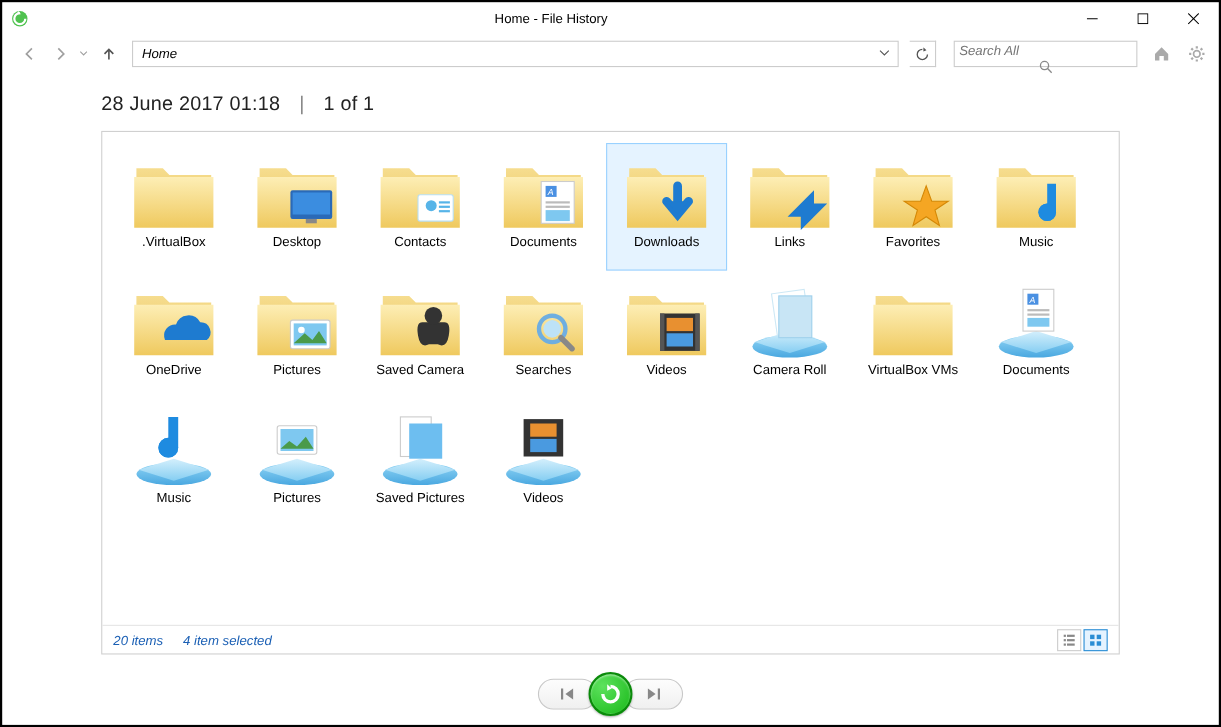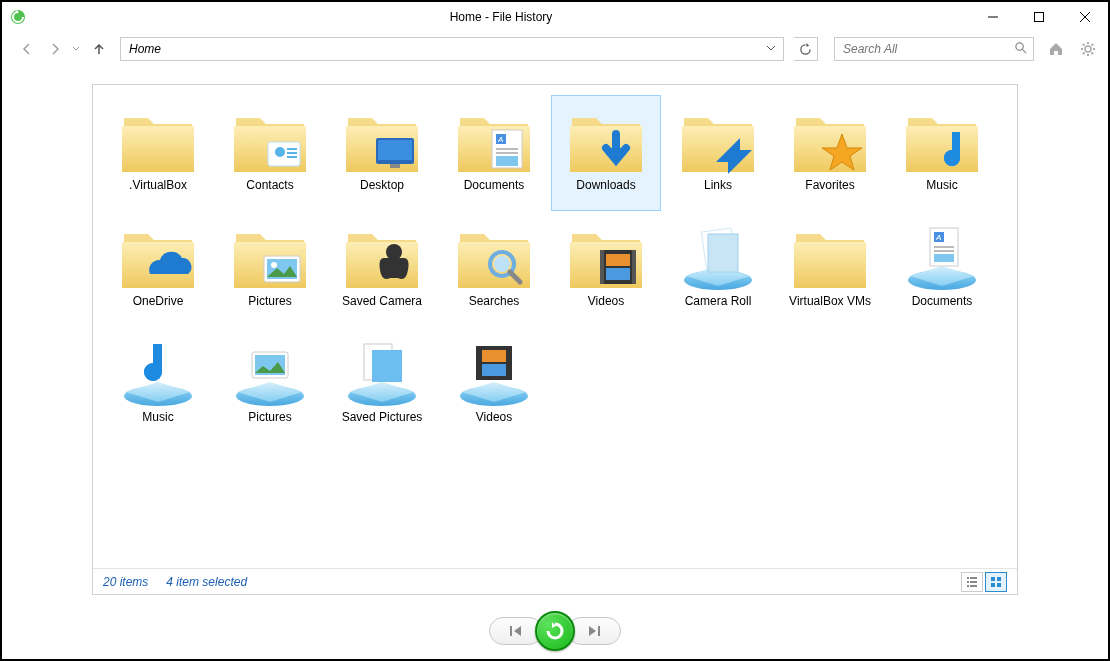--- a/index.html
+++ b/index.html
@@ -54,22 +54,22 @@
     font-style: italic;
   }
   .address span { flex: 1; }
   .address .caret { color: #555; width: 16px; text-align: center; }
   .refresh {
     width: 24px; height: 24px; border: 1px solid #ccc; border-left: none;
     display: flex; align-items: center; justify-content: center; color: #555;
     margin-right: 10px;
   }
   .search {
-    width: 200px; height: 24px; border: 1px solid #ccc;
-    display: flex; align-items: center; padding: 0 6px;
+    width: 167px; height: 24px; border: 1px solid #ccc;
+    display: flex; align-items: center; padding: 0 6px; flex-direction: column;
   }
   .search input {
     flex: 1; border: none; outline: none; font-size: 12px; font-style: italic; color: #888;
     background: transparent;
   }
   .search .mag { color: #888; }
   .tbicon { width: 20px; height: 20px; display:flex; align-items:center; justify-content:center; color: #999; margin-left:6px; }
 
   .content {
     flex: 1;
@@ -244,20 +244,25 @@
       <svg width="16" height="16" viewBox="0 0 16 16">
           <circle cx="8" cy="8" r="3" fill="none" stroke="#aaa" stroke-width="1.5"></circle>
       <g stroke="#aaa" stroke-width="2">
             <path d="M8 1 V3 M8 13 V15 M1 8 H3 M13 8 H15 M3 3 L4.5 4.5 M11.5 11.5 L13 13 M3 13 L4.5 11.5 M11.5 4.5 L13 3"></path>
           </g>
         </svg>
     </div>
   </div>
 
   <div class="content">
+    <div class="header-row">
+      <span>28 June 2017 01:18</span>
+      <span class="sep">|</span>
+      <span>1 of 1</span>
+    </div>
 
     <div class="pane">
       <div class="grid" id="grid">
           <div class="item">
             <div class="iconbox">
               <svg width="76" height="62" viewBox="0 0 76 62">
                 <path d="M4 4 H28 L34 10 H72 V56 H4 Z" fill="url(#fg)"></path>
                 <path d="M2 12 H74 V58 H2 Z" fill="url(#ff)"></path>
                 <defs>
                   <linearGradient id="fg" x1="0" y1="0" x2="0" y2="1">
@@ -265,20 +270,42 @@
                     <stop offset="1" stop-color="#e8c155"></stop>
                   </linearGradient>
                   <linearGradient id="ff" x1="0" y1="0" x2="0" y2="1">
                     <stop offset="0" stop-color="#fdeeb5"></stop>
                     <stop offset="1" stop-color="#efc95e"></stop>
                   </linearGradient>
                 </defs>
               </svg>
             </div>
             <div class="label">.VirtualBox</div>
+          </div>
+          <div class="item">
+            <div class="iconbox">
+              <svg width="76" height="62" viewBox="0 0 76 62">
+                <path d="M4 4 H28 L34 10 H72 V56 H4 Z" fill="url(#fg)"></path>
+                <path d="M2 12 H74 V58 H2 Z" fill="url(#ff)"></path>
+                <defs>
+                  <linearGradient id="fg" x1="0" y1="0" x2="0" y2="1">
+                    <stop offset="0" stop-color="#f6dd8f"></stop>
+                    <stop offset="1" stop-color="#e8c155"></stop>
+                  </linearGradient>
+                  <linearGradient id="ff" x1="0" y1="0" x2="0" y2="1">
+                    <stop offset="0" stop-color="#fdeeb5"></stop>
+                    <stop offset="1" stop-color="#efc95e"></stop>
+                  </linearGradient>
+                </defs>
+                <rect x="32" y="24" width="38" height="26" rx="2" fill="#2a6ab8"></rect>
+                <rect x="34" y="26" width="34" height="20" fill="#3b8de0"></rect>
+                <rect x="46" y="50" width="10" height="4" fill="#888"></rect>
+              </svg>
+            </div>
+            <div class="label">Desktop</div>
           </div>
           <div class="item">
             <div class="iconbox">
               <svg width="76" height="62" viewBox="0 0 76 62">
                 <path d="M4 4 H28 L34 10 H72 V56 H4 Z" fill="url(#fg)"></path>
                 <path d="M2 12 H74 V58 H2 Z" fill="url(#ff)"></path>
                 <defs>
                   <linearGradient id="fg" x1="0" y1="0" x2="0" y2="1">
                     <stop offset="0" stop-color="#f6dd8f"></stop>
                     <stop offset="1" stop-color="#e8c155"></stop>
@@ -289,42 +316,20 @@
                   </linearGradient>
                 </defs>
                 <rect x="36" y="28" width="32" height="24" rx="2" fill="#fff" stroke="#b8dff5"></rect>
                 <circle cx="48" cy="38" r="5" fill="#57b4e8"></circle>
                 <rect x="55" y="34" width="10" height="2" fill="#57b4e8"></rect>
                 <rect x="55" y="38" width="10" height="2" fill="#57b4e8"></rect>
                 <rect x="55" y="42" width="10" height="2" fill="#57b4e8"></rect>
               </svg>
             </div>
             <div class="label">Contacts</div>
-          </div>
-          <div class="item">
-            <div class="iconbox">
-              <svg width="76" height="62" viewBox="0 0 76 62">
-                <path d="M4 4 H28 L34 10 H72 V56 H4 Z" fill="url(#fg)"></path>
-                <path d="M2 12 H74 V58 H2 Z" fill="url(#ff)"></path>
-                <defs>
-                  <linearGradient id="fg" x1="0" y1="0" x2="0" y2="1">
-                    <stop offset="0" stop-color="#f6dd8f"></stop>
-                    <stop offset="1" stop-color="#e8c155"></stop>
-                  </linearGradient>
-                  <linearGradient id="ff" x1="0" y1="0" x2="0" y2="1">
-                    <stop offset="0" stop-color="#fdeeb5"></stop>
-                    <stop offset="1" stop-color="#efc95e"></stop>
-                  </linearGradient>
-                </defs>
-                <rect x="32" y="24" width="38" height="26" rx="2" fill="#2a6ab8"></rect>
-                <rect x="34" y="26" width="34" height="20" fill="#3b8de0"></rect>
-                <rect x="46" y="50" width="10" height="4" fill="#888"></rect>
-              </svg>
-            </div>
-            <div class="label">Desktop</div>
           </div>
           <div class="item">
             <div class="iconbox">
               <svg width="76" height="62" viewBox="0 0 76 62">
                 <path d="M4 4 H28 L34 10 H72 V56 H4 Z" fill="url(#fg)"></path>
                 <path d="M2 12 H74 V58 H2 Z" fill="url(#ff)"></path>
                 <defs>
                   <linearGradient id="fg" x1="0" y1="0" x2="0" y2="1">
                     <stop offset="0" stop-color="#f6dd8f"></stop>
                     <stop offset="1" stop-color="#e8c155"></stop>

